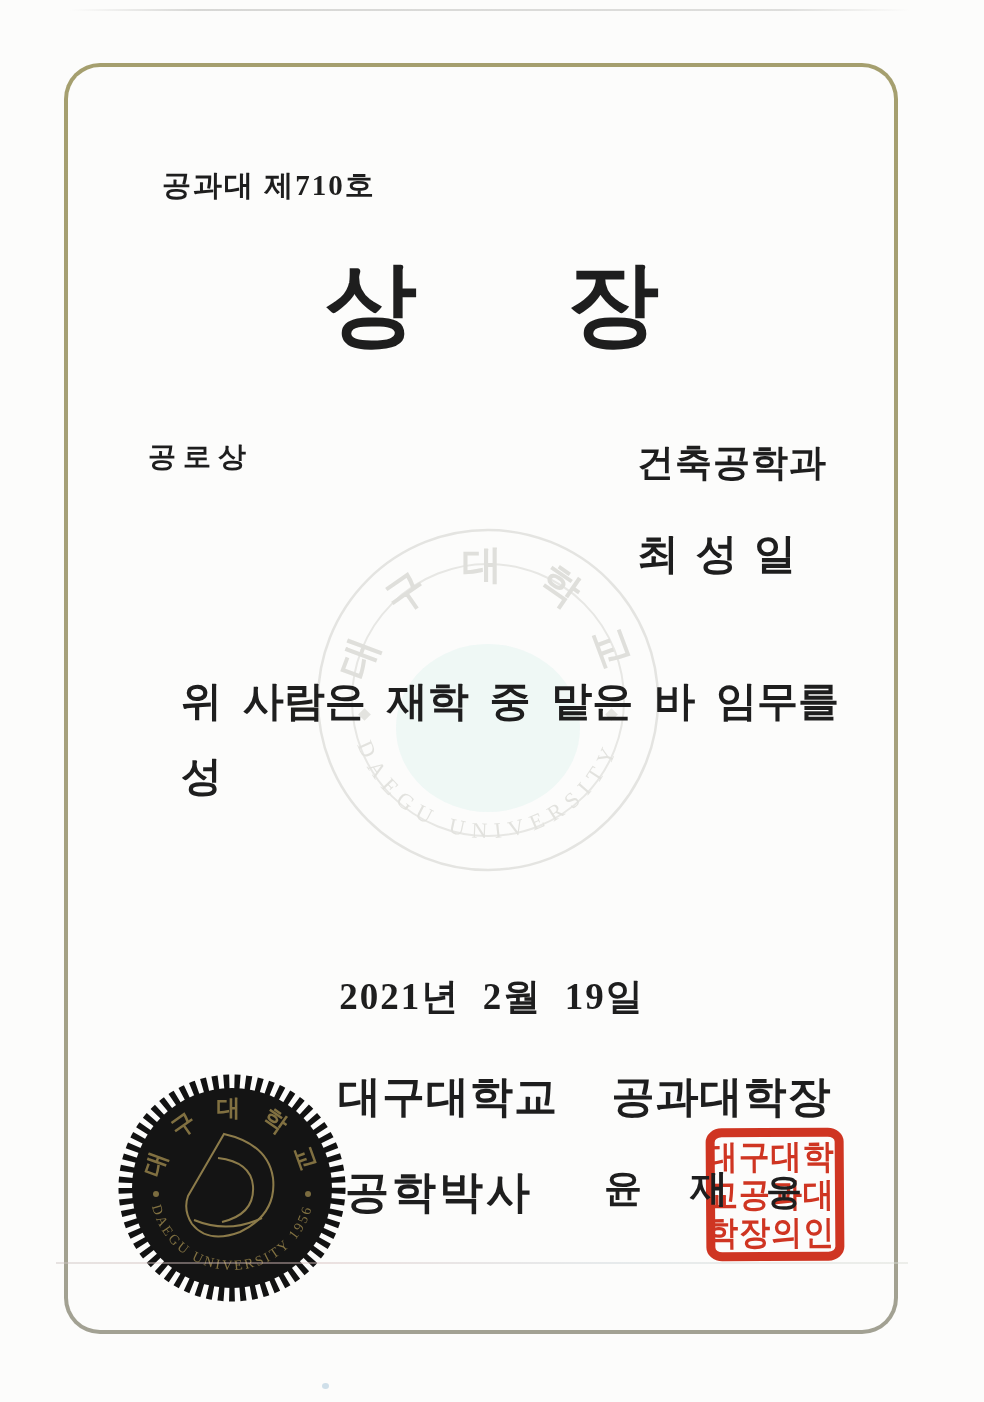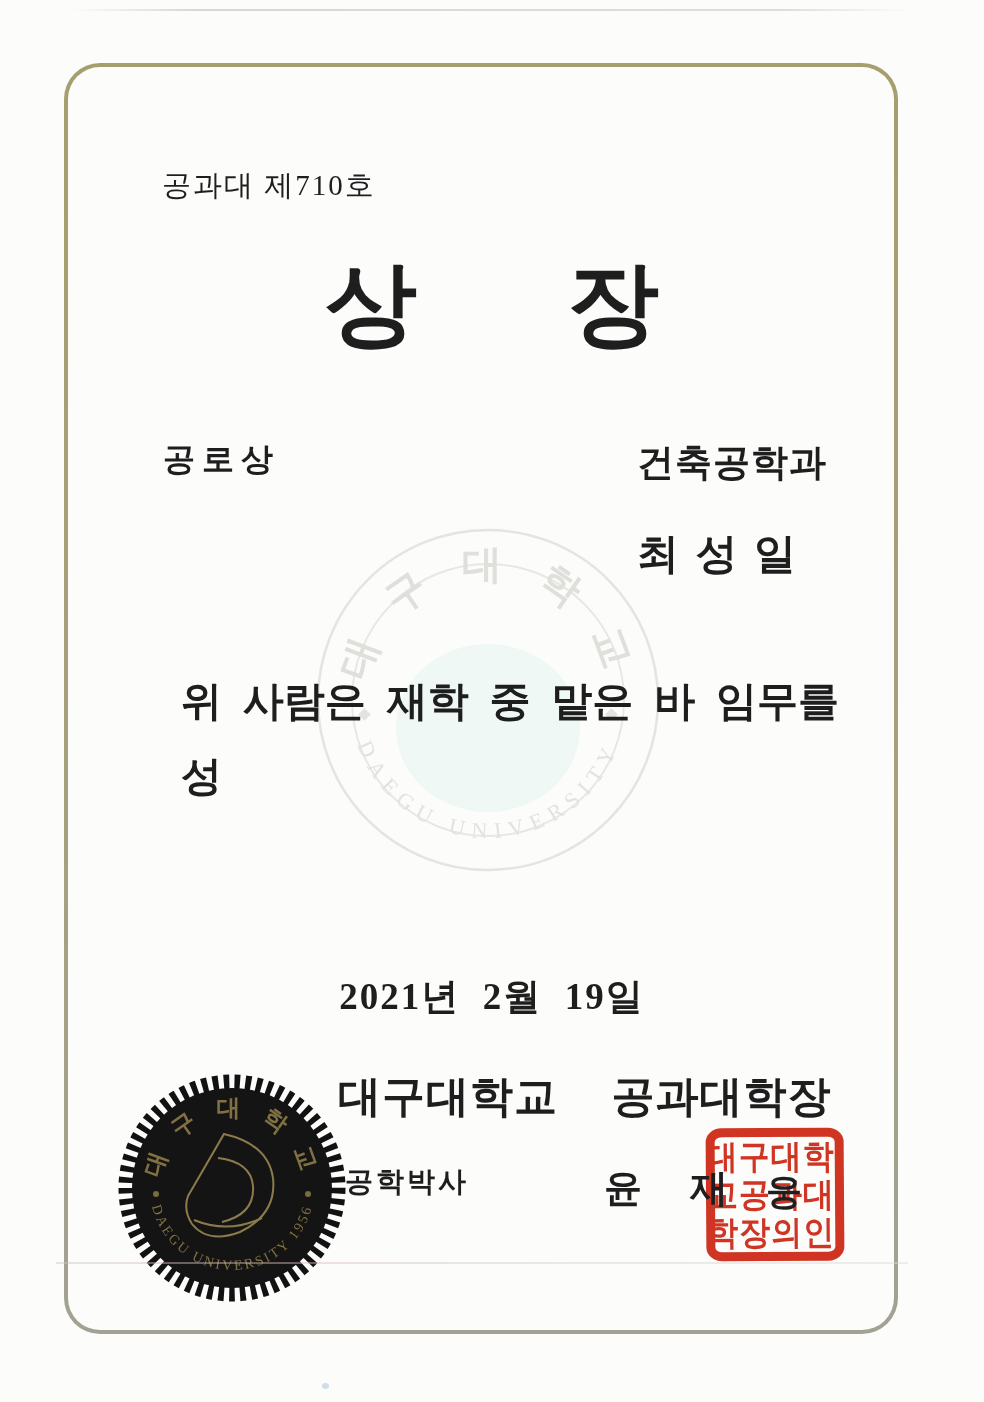--- a/index.html
+++ b/index.html
@@ -28,36 +28,36 @@
     left:56px;top:1262px;width:852px;height:2px;z-index:3;opacity:.45;
     background:linear-gradient(90deg,#cdc4c2,#d8bcba 25%,#ccd4d8 65%,#d9dcd4);
   }
   .artifact-dot{
     left:322px;top:1383px;width:7px;height:6px;border-radius:50%;
     background:#a9c6da;opacity:.55;z-index:1;
   }
   
   .watermark{left:306px;top:518px;width:364px;height:364px;z-index:1;}
   
-  .doc-number{left:162px;top:166px;font-size:29px;letter-spacing:2px;z-index:2;font-weight:400;}
+  .doc-number{left:162px;top:166px;font-size:29px;letter-spacing:2px;z-index:2;font-weight:700;}
   .title-row{left:0;top:256px;width:984px;display:flex;justify-content:center;gap:150px;
     font-size:92px;font-weight:600;z-index:2;line-height:1.05;}
-  .award-type{left:163px;top:438px;font-size:32px;letter-spacing:7px;font-weight:600;z-index:2;}
+  .award-type{left:148px;top:438px;font-size:28px;letter-spacing:7px;font-weight:600;z-index:2;}
   .right-col{right:157px;top:438px;z-index:2;}
   .department{font-size:37px;letter-spacing:1px;font-weight:600;}
   .recipient{margin-top:38px;font-size:42px;letter-spacing:3px;font-weight:600;white-space:pre;}
   .body-block{left:163px;top:664px;width:676px;z-index:2;font-size:41px;font-weight:600;}
   .body-line{line-height:75px;text-align:justify;word-spacing:4px;}
   .body-line.just{text-align-last:justify;}
   .body-line.indent{padding-left:18px;}
   .body-line.last{text-align:left;word-spacing:10px;}
   .date-line{left:0;top:972px;width:984px;text-align:center;font-size:37px;
     letter-spacing:2px;white-space:pre;font-weight:600;z-index:2;}
   .issuer-line{left:338px;top:1068px;font-size:43px;letter-spacing:1px;white-space:pre;font-weight:600;z-index:2;font-family:Liberation Mono, monospace;}
-  .signer-degree{left:345px;top:1163px;font-size:28px;letter-spacing:3px;font-weight:600;z-index:2;}
+  .signer-degree{left:345px;top:1163px;font-size:44px;letter-spacing:3px;font-weight:600;z-index:2;}
   .name-char{top:1163px;font-size:38px;font-weight:600;z-index:5;}
   .name-char.c0{left:604px;}
   .name-char.c1{left:690px;}
   .name-char.c2{left:766px;top:1168px;font-size:36px;}
   
   .emboss-seal{left:118px;top:1074px;width:228px;height:228px;z-index:3;}
   
   .red-seal{
     left:706px;top:1128px;width:138px;height:133px;z-index:4;
     border:9px solid #cf3522;border-radius:16px/14px;box-sizing:border-box;

